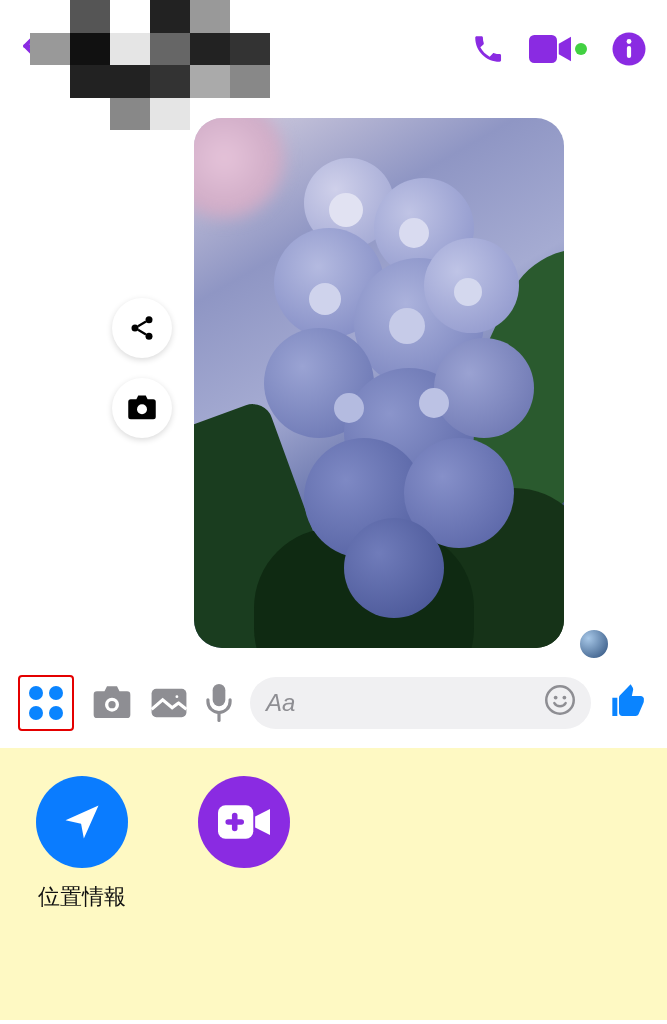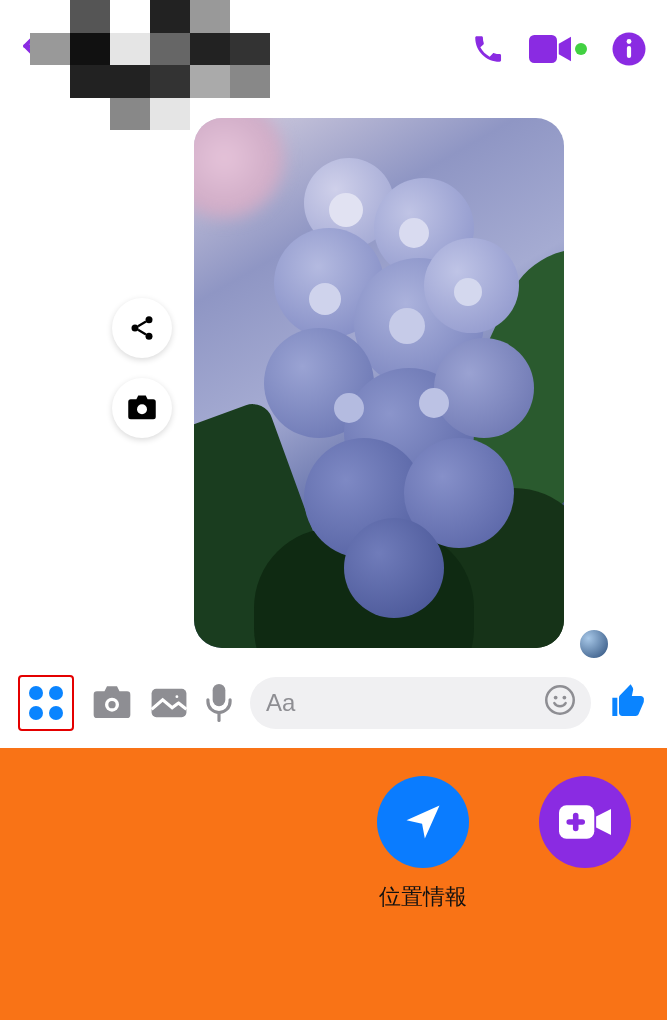--- a/index.html
+++ b/index.html
@@ -123,34 +123,34 @@
   .msg-input {
     flex:1;
     height:52px;
     background:#f0f0f2;
     border-radius:26px;
     display:flex;
     align-items:center;
     padding:0 16px;
     gap:10px;
     color:#8e8e93;
+    font-style:italic;
   }
   .msg-input .emoji { margin-left:auto; font-size:26px; color:#8e8e93;}
   .placeholder { font-size:24px; color:#8e8e93; }
 
   .thumbs { color:#0a84ff; }
 
   
   .panel {
     height: 272px;
-    background:#f97316;
+    background:#fef9c3;
     padding: 28px 22px;
     display:flex;
     gap: 42px;
-    justify-content: flex-end;
   }
   .action {
     width:120px;
     display:flex;
     flex-direction:column;
     align-items:center;
     gap:14px;
   }
   .action-circle {
     width:92px; height:92px;

